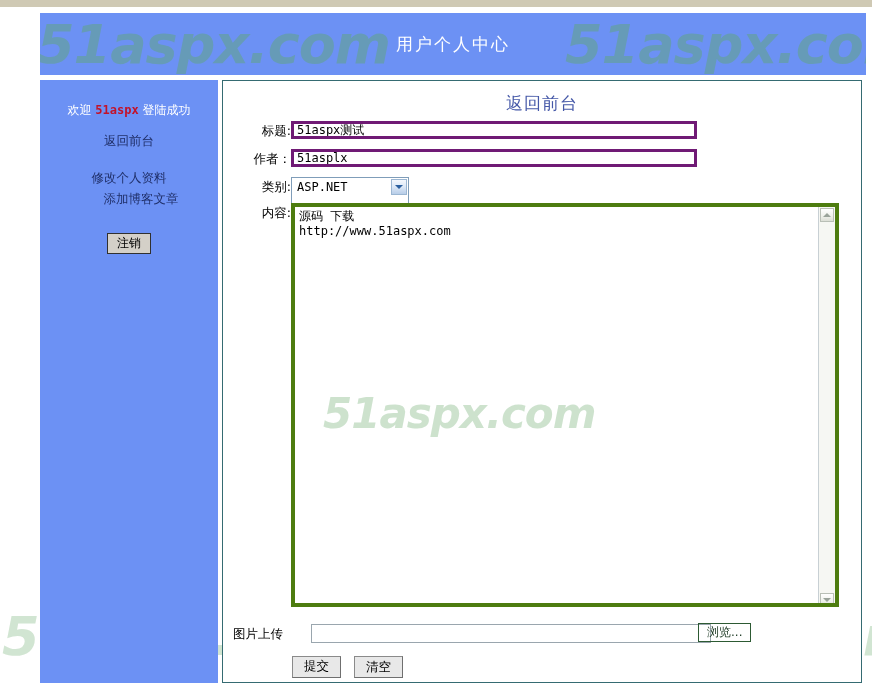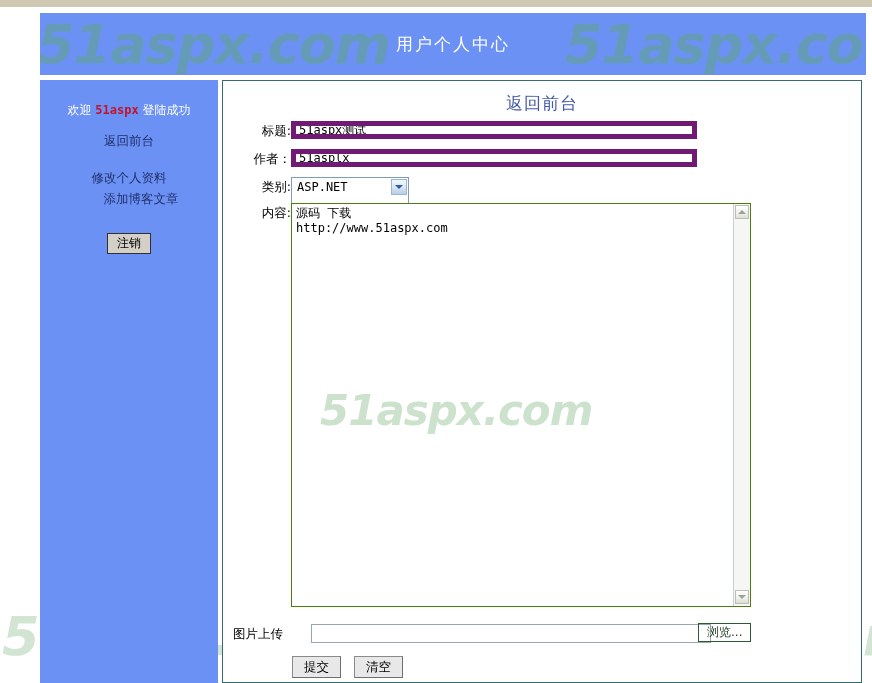--- a/index.html
+++ b/index.html
@@ -188,21 +188,21 @@
   .lbl-author  { left: 2px;  top: 70px; }
   .lbl-cat     { left: 2px;  top: 98px; }
   .lbl-content { left: 2px;  top: 124px; }
   .lbl-upload  { left: 2px;  top: 545px; text-align: left; width: 80px; padding-left: 8px; }
 
   .txt-input {
     position: absolute;
     left: 68px;
     height: 18px;
     box-sizing: border-box;
-    border: 5px solid #701a75;
+    border: 3px solid #701a75;
     background: #ffffff;
     font-family: "DejaVu Sans Mono", monospace;
     font-size: 12px;
     color: #000000;
     padding: 0 3px;
     outline: none;
   }
   .in-title  { top: 40px; width: 406px; }
   .in-author { top: 68px; width: 406px; }
 
@@ -247,23 +247,23 @@
     width: 0; height: 0;
     border-left: 4px solid transparent;
     border-right: 4px solid transparent;
     border-top: 4px solid #2b5f9e;
   }
 
   .textarea-wrap {
     position: absolute;
     left: 68px;
     top: 122px;
-    width: 460px;
+    width: 548px;
     height: 404px;
-    border: 1px solid #4d7c0f;
+    border: 4px solid #4d7c0f;
     box-sizing: border-box;
     background: #ffffff;
     overflow: hidden;
   }
   .ta-text {
     position: absolute;
     left: 4px;
     top: 2px;
     font-family: "DejaVu Sans Mono", monospace;
     font-size: 12px;
@@ -364,21 +364,21 @@
     font-size: 12.5px;
     color: #000000;
     background: #e8e8e8;
     border: 1px solid #8a8a8a;
     border-right-color: #6f6f6f;
     border-bottom-color: #6f6f6f;
     padding: 2px 11px 3px 11px;
     cursor: pointer;
     line-height: 15px;
   }
-  .btn-submit { left: 69px; }
+  .btn-submit { left: 69px; font-family: Liberation Serif, serif; }
   .btn-reset  { left: 131px; }
 </style>
 </head>
 <body>
 
 <div id="page">
 
   <div class="top-strip"></div>
 
   <div class="wm wm-bottom-left">51aspx.com</div>

